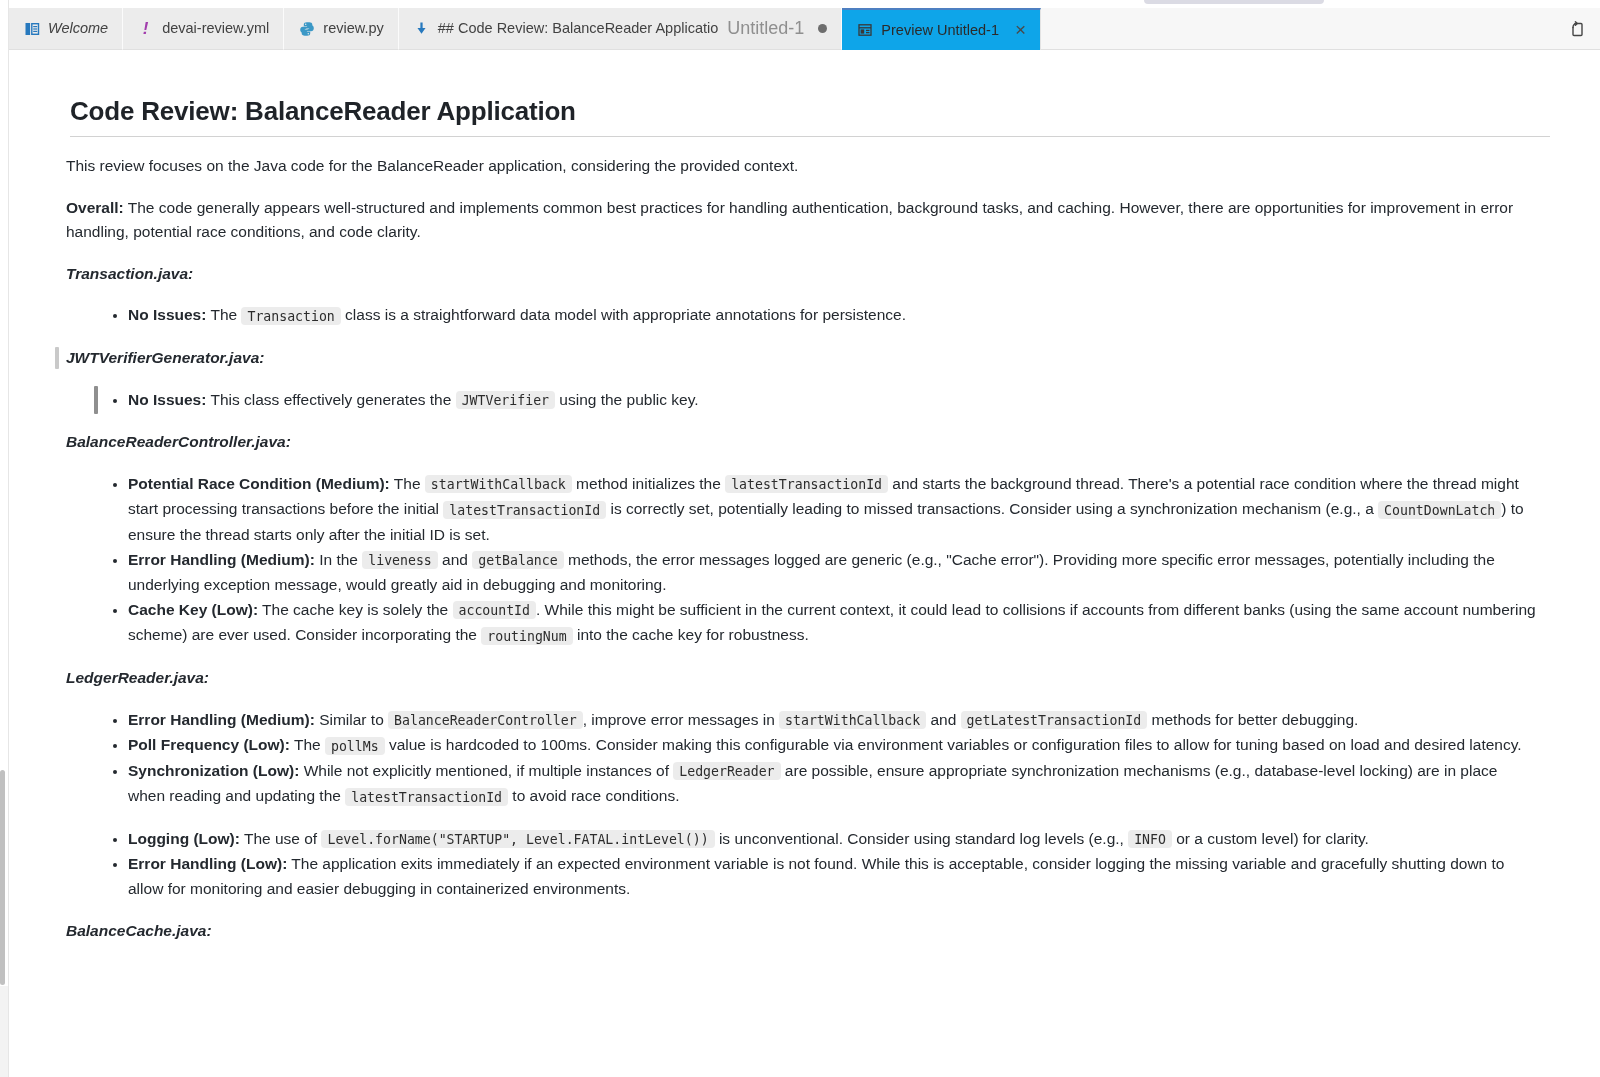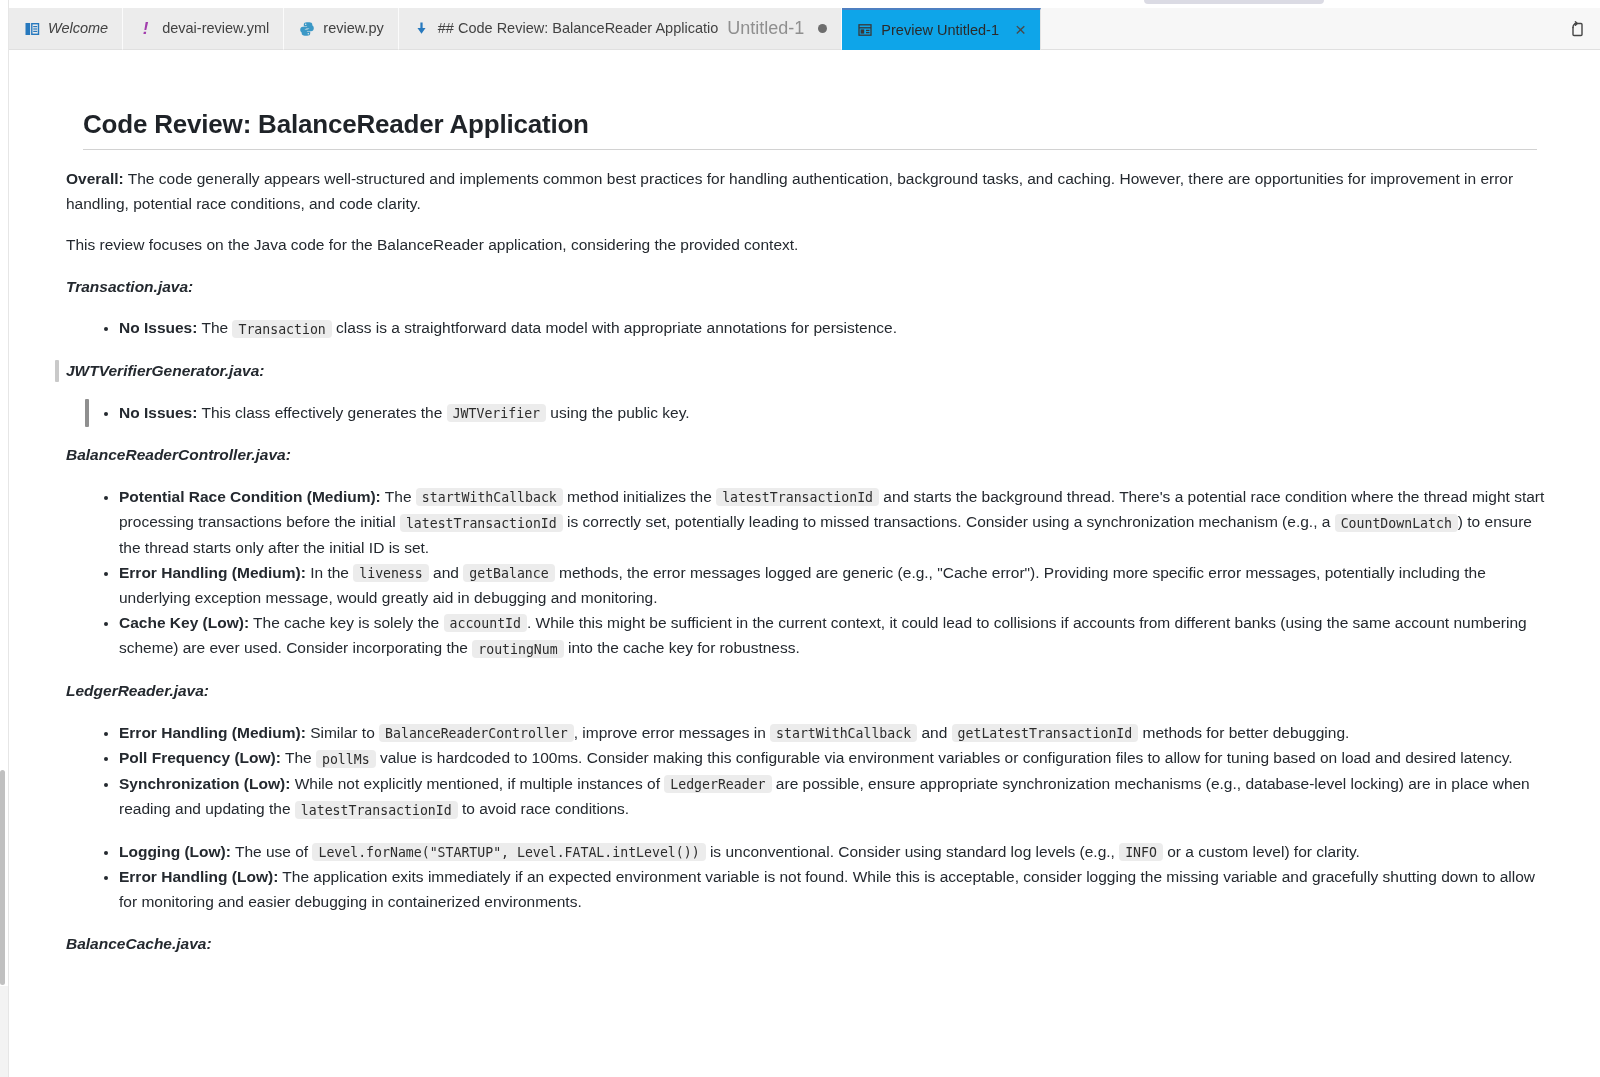--- a/index.html
+++ b/index.html
@@ -29,24 +29,24 @@
   .tablabel{line-height:1;}
   .desc{color:#8f8f8f;font-size:18px;margin-left:1px;}
   .dot{width:9px;height:9px;border-radius:50%;background:#6d6d6d;margin-left:6px;flex:0 0 auto;}
   .close{margin-left:8px;color:#4a4a4a;font-size:19px;line-height:14px;font-weight:400;cursor:pointer;}
   .tabicon{display:flex;align-items:center;justify-content:center;width:17px;height:17px;flex:0 0 auto;}
   .filler{flex:1;border-bottom:1px solid #e0e0e0;background:#f7f7f7;display:flex;align-items:center;justify-content:flex-end;padding-right:12px;}
   .action-icon{cursor:pointer;display:flex;align-items:center;}
 
   
   .content{padding:42px 46px 0 57px;}
-  .md h1{font-size:26px;font-weight:700;margin:17px;padding-bottom:9px;
+  .md h1{font-size:26px;font-weight:700;margin:4px;padding-bottom:9px;
     border-bottom:1px solid #d2d2d2;color:#1f2328;letter-spacing:-0.2px;}
   .md p{margin:17px 0;font-size:15.5px;line-height:24.6px;}
-  .md ul{margin:17px 8px;padding-left:45px;list-style:disc;}
+  .md ul{margin:17px 17px;padding-left:45px;list-style:disc;}
   .md li{font-size:15.5px;line-height:24.6px;position:relative;}
   .md li::marker{color:#24292f;font-size:13px;}
   .section-heading{font-weight:700;position:relative;font-style:italic;}
   code{font-family:"DejaVu Sans Mono","Liberation Mono",monospace;font-size:13.2px;
     background:#ececec;padding:1.5px 6px;border-radius:4px;color:#2c2c2c;}
   strong{font-weight:700;}
   .marker-bar{position:absolute;width:4px;border-radius:1px;}
   .marker-light{background:#c9c9c9;left:-11px;top:1px;height:22px;}
   .marker-dark{background:#8f8f8f;left:-34px;top:-2px;height:28px;}
 </style>
@@ -120,22 +120,22 @@
             <path d="M7 9.5c0-2.6 1.6-4 4-4"></path>
             <path d="M9.4 3.7 11.2 5.5 9.4 7.3"></path>
           </svg>
         </span>
       </div>
     </div>
 
     <div class="content">
       <div class="md">
         <h1>Code Review: BalanceReader Application</h1>
+        <p>This review focuses on the Java code for the BalanceReader application, considering the provided context.</p>
         <p id="overall-para"><strong>Overall:</strong> The code generally appears well-structured and implements common best practices for handling authentication, background tasks, and caching. However, there are opportunities for improvement in error handling, potential race conditions, and code clarity.</p>
-        <p>This review focuses on the Java code for the BalanceReader application, considering the provided context.</p>
         <div id="sections">
             <p class="section-heading">Transaction.java:</p>
             <ul>
               <li><strong>No Issues:</strong> The <code>Transaction</code> class is a straightforward data model with appropriate annotations for persistence.</li>
             </ul>
             <p class="section-heading">JWTVerifierGenerator.java:<span class="marker-bar marker-light"></span></p>
             <ul>
               <li><span class="marker-bar marker-dark"></span><strong>No Issues:</strong> This class effectively generates the <code>JWTVerifier</code> using the public key.</li>
             </ul>
             <p class="section-heading">BalanceReaderController.java:</p>

